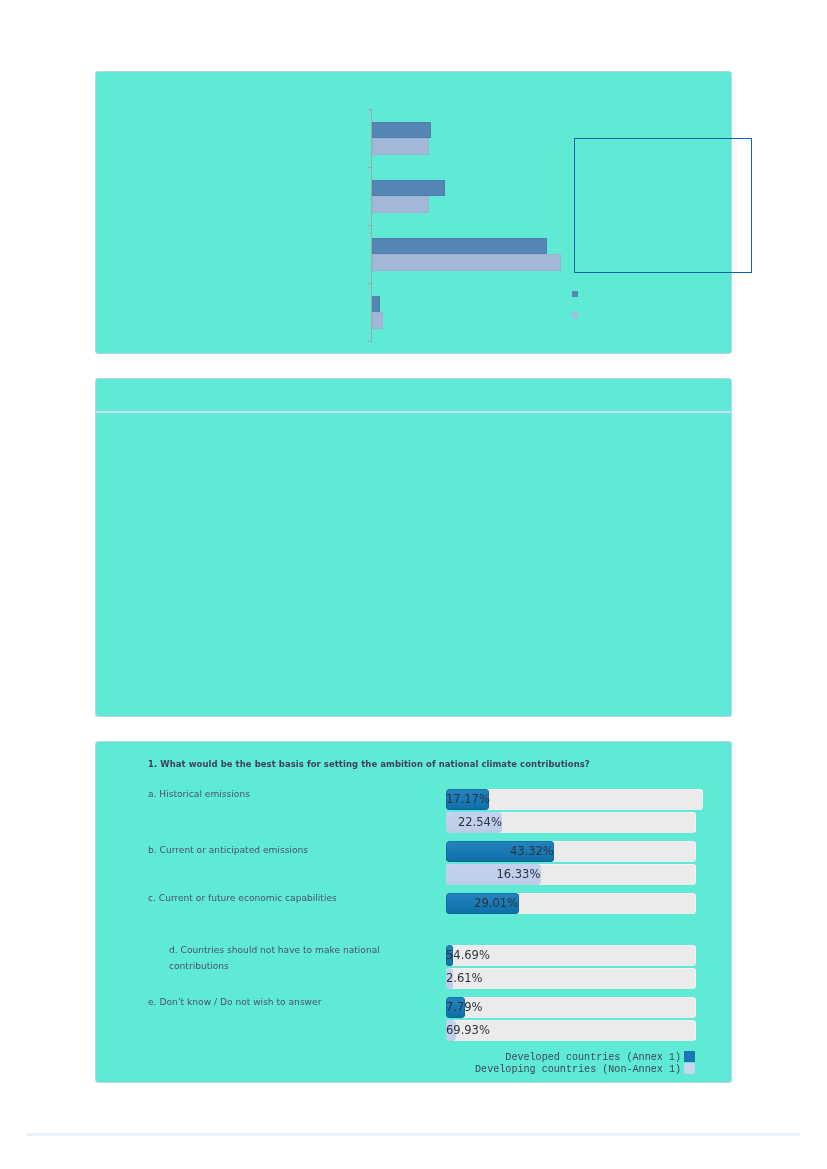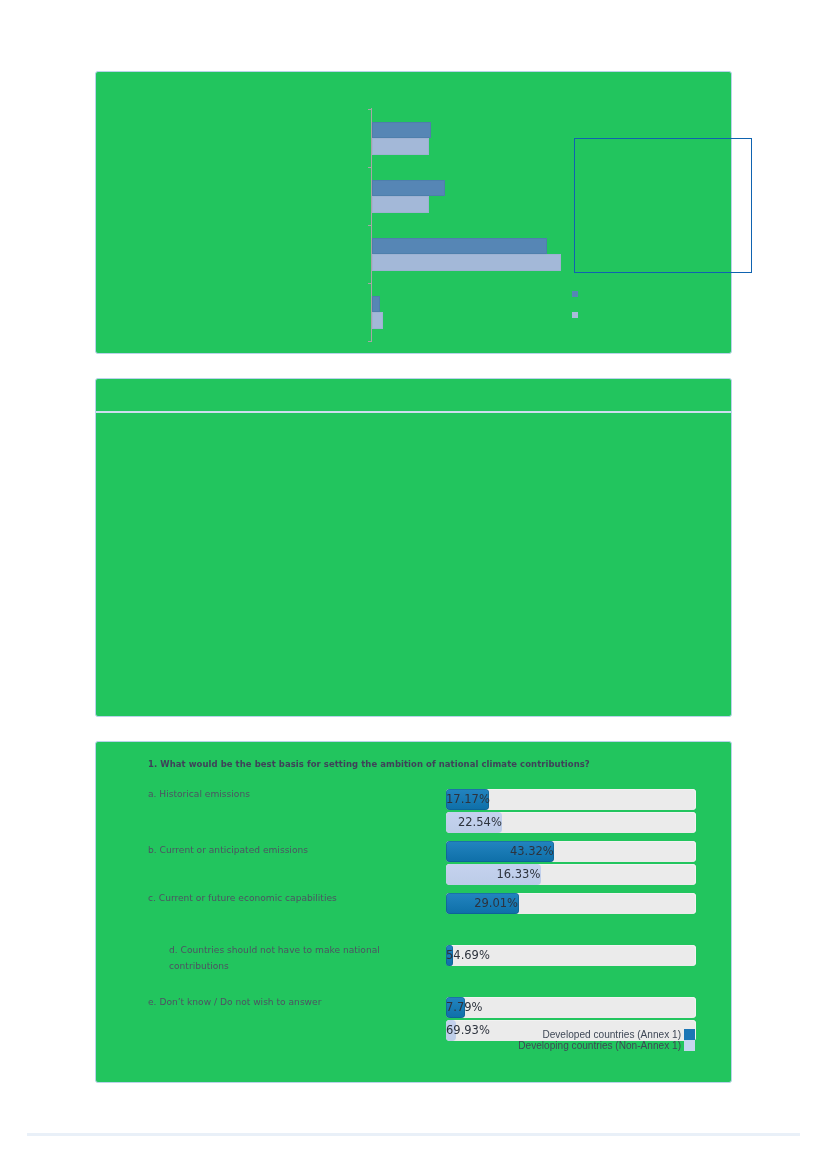--- a/index.html
+++ b/index.html
@@ -10,21 +10,21 @@
     font-family:"DejaVu Sans", sans-serif;
     -webkit-font-smoothing:antialiased;
     position:relative;
     overflow:hidden;
   }
   .page { position:absolute; left:0; top:0; width:827px; height:1169px; }
 
   
   .card {
     position:absolute;
-    background:#22c55e;
+    background:#5eead4;
     border:1px solid #b9d3ea;
     border-radius:3px;
     box-sizing:border-box;
   }
 
   
   #panel-chart-top { left:95px; top:71px; width:637px; height:283px; }
   .axis-v {
     position:absolute; background:#a6a6a6; width:1px;
   }
@@ -65,22 +65,22 @@
   }
   .q-bar { position:absolute; left:0; top:0; height:21px; border-radius:4px; }
   .q-bar.dark  { background:linear-gradient(#2384c0,#0e6fa8); box-shadow:inset 0 0 0 0.6px rgba(8,70,110,0.55); }
   .q-bar.light { background:linear-gradient(#c5d2ef,#bccce7); }
   .q-val {
     position:absolute; left:0; top:0; height:21px; line-height:21px;
     font-size:11.5px; color:#2d333d; white-space:nowrap;
     transform:translateX(max(0px, calc(var(--bw) - 100% - 0.5px)));
   }
   #q-legend {
-    position:absolute; right:36px; bottom:30px;
-    font-family:Liberation Sans, sans-serif;
+    position:absolute; right:36px; bottom:6px;
+    font-family:Liberation Mono, monospace;
     font-size:10.1px; color:#3f4856; text-align:right; line-height:11.6px;
   }
   .legend-line { white-space:nowrap; }
   .legend-sq { display:inline-block; width:11px; height:11px; margin-left:3px; vertical-align:-2px; }
   .legend-sq.dark  { background:#1b76b5; }
   .legend-sq.light { background:#c5d6ef; }
 
   
   #footer-rule {
     position:absolute; left:27px; top:1133px; width:773px; height:2.5px;
@@ -121,21 +121,21 @@
   <div id="legend-outline"></div>
 
   <div class="card" id="panel-table">
     <div id="table-header-rule"></div>
   </div>
 
   <div class="card" id="panel-question">
     <div id="question-title">1. What would be the best basis for setting the ambition of national climate contributions?</div>
 
     <div class="q-label" style="top:44px;">a. Historical emissions</div>
-    <div class="q-track" style="top:47.0px;">
+    <div class="q-track" style="top:47.0px;padding-left:7px;">
       <div class="q-bar dark" style="width: 42.925px;"></div>
       <span class="q-val" style="--bw: 42.925000000000004px;">17.17%</span>
     </div>
     <div class="q-track" style="top:70.0px;">
       <div class="q-bar light" style="width: 56.35px;"></div>
       <span class="q-val" style="--bw: 56.349999999999994px;">22.54%</span>
     </div>
 
     <div class="q-label" style="top:100px;">b. Current or anticipated emissions</div>
     <div class="q-track" style="top:99.0px;">
@@ -151,20 +151,24 @@
     <div class="q-track" style="top:151.0px;">
       <div class="q-bar dark" style="width: 72.525px;"></div>
       <span class="q-val" style="--bw: 72.525px;">29.01%</span>
     </div>
 
     <div class="q-label" style="top:200px;margin-left:21px;">d. Countries should not have to make national contributions</div>
     <div class="q-track" style="top:203.0px;">
       <div class="q-bar dark" style="width: 6.8px;"></div>
       <span class="q-val" style="--bw: 6.800000000000001px;">54.69%</span>
     </div>
+    <div class="q-track" style="top:226.0px;">
+      <div class="q-bar light" style="width: 6.525px;"></div>
+      <span class="q-val" style="--bw: 6.5249999999999995px;">2.61%</span>
+    </div>
 
     <div class="q-label" style="top:252px;">e. Don’t know / Do not wish to answer</div>
     <div class="q-track" style="top:255.0px;">
       <div class="q-bar dark" style="width: 19.475px;"></div>
       <span class="q-val" style="--bw: 19.475px;">7.79%</span>
     </div>
     <div class="q-track" style="top:278.0px;">
       <div class="q-bar light" style="width: 10.275px;"></div>
       <span class="q-val" style="--bw: 10.275px;">69.93%</span>
     </div>

